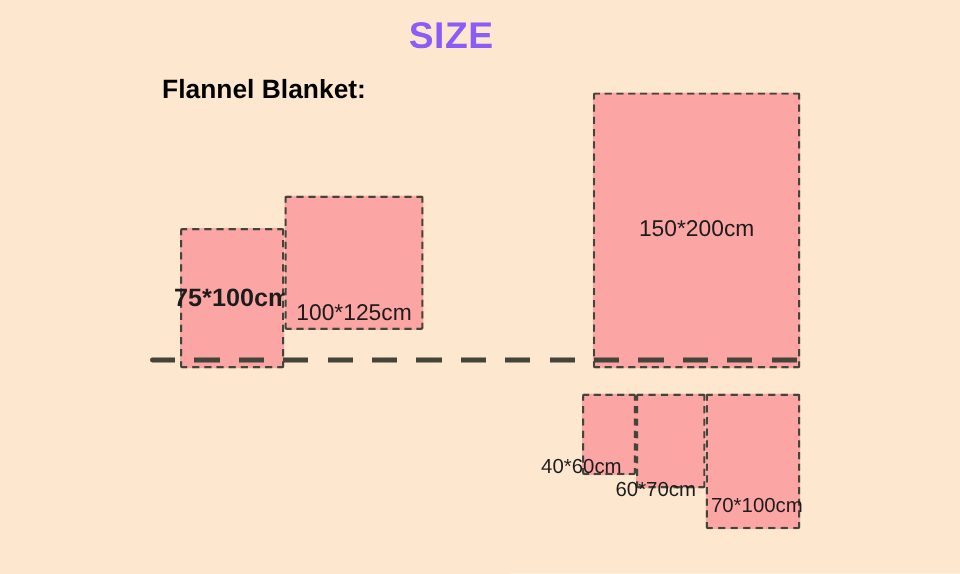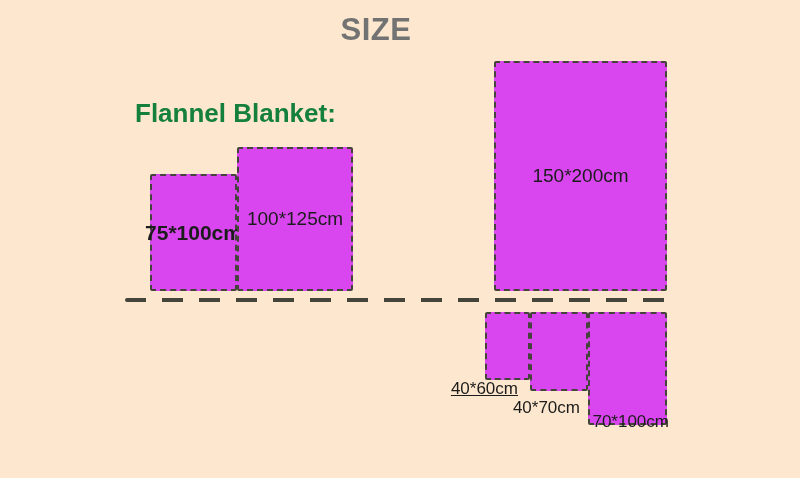--- a/index.html
+++ b/index.html
@@ -13,46 +13,46 @@
   }
   .title {
     position: absolute;
     top: 12px;
     left: 0;
     right: 48px;
     text-align: center;
     font-size: 31px;
     font-weight: 800;
     letter-spacing: 0.5px;
-    color: #737373;
+    color: #8b5cf6;
   }
   .section-label {
     position: absolute;
-    font-size: 26px;
+    font-size: 22px;
     font-weight: 700;
-    color: #15803d;
+    color: #000000;
     white-space: nowrap;
-    margin-top: 36px;
   }
   .flannel-label { left: 135px; top: 62px; }
   .minky-label  { left: 127px; top: 357px; }
 
   .rect {
     position: absolute;
     box-sizing: border-box;
-    background: #d946ef;
+    background: #fca5a5;
     border: 2px dashed #45443a;
     border-radius: 2px;
     display: flex;
     align-items: center;
     justify-content: center;
+    margin-top: 16px;
   }
   
   .f1 { left: 150px; top: 174px; width: 87px;  height: 117px; }
-  .f2 { left: 237px; top: 147px; width: 116px; height: 144px; }
+  .f2 { left: 237px; top: 147px; width: 116px; height: 112px; align-items: flex-end; }
   .f3 { left: 353px; top: 118px; width: 141px; height: 173px; }
   .f4 { left: 494px; top: 61px;  width: 173px; height: 230px; }
 
   .size-label {
     font-size: 19px;
     color: #1c1c1c;
     white-space: nowrap;
   }
   .f1 .size-label { font-size: 21px; font-weight: 700; }
 
@@ -70,21 +70,21 @@
   .m1 { left: 485px; top: 312px; width: 45px; height: 68px; }
   .m2 { left: 530px; top: 312px; width: 58px; height: 79px; }
   .m3 { left: 588px; top: 312px; width: 79px; height: 113px; }
 
   .minky-size-label {
     position: absolute;
     font-size: 17px;
     color: #1c1c1c;
     white-space: nowrap;
   }
-  .ml1 { right: 282px; top: 379px; text-decoration: underline; }
+  .ml1 { right: 282px; top: 379px; }
   .ml2 { right: 220px; top: 398px; }
   .ml3 { right: 131px; top: 412px; }
 </style>
 </head>
 <body>
 
 <div class="canvas">
 
   <div class="title">SIZE</div>
 
@@ -101,16 +101,16 @@
   </div>
 
   <div class="divider"></div>
 
 
   <div class="rect m1"></div>
   <div class="rect m2"></div>
   <div class="rect m3"></div>
 
   <span class="minky-size-label ml1">40*60cm</span>
-  <span class="minky-size-label ml2">40*70cm</span>
+  <span class="minky-size-label ml2">60*70cm</span>
   <span class="minky-size-label ml3">70*100cm</span>
 
 </div>
 
 </body></html>

